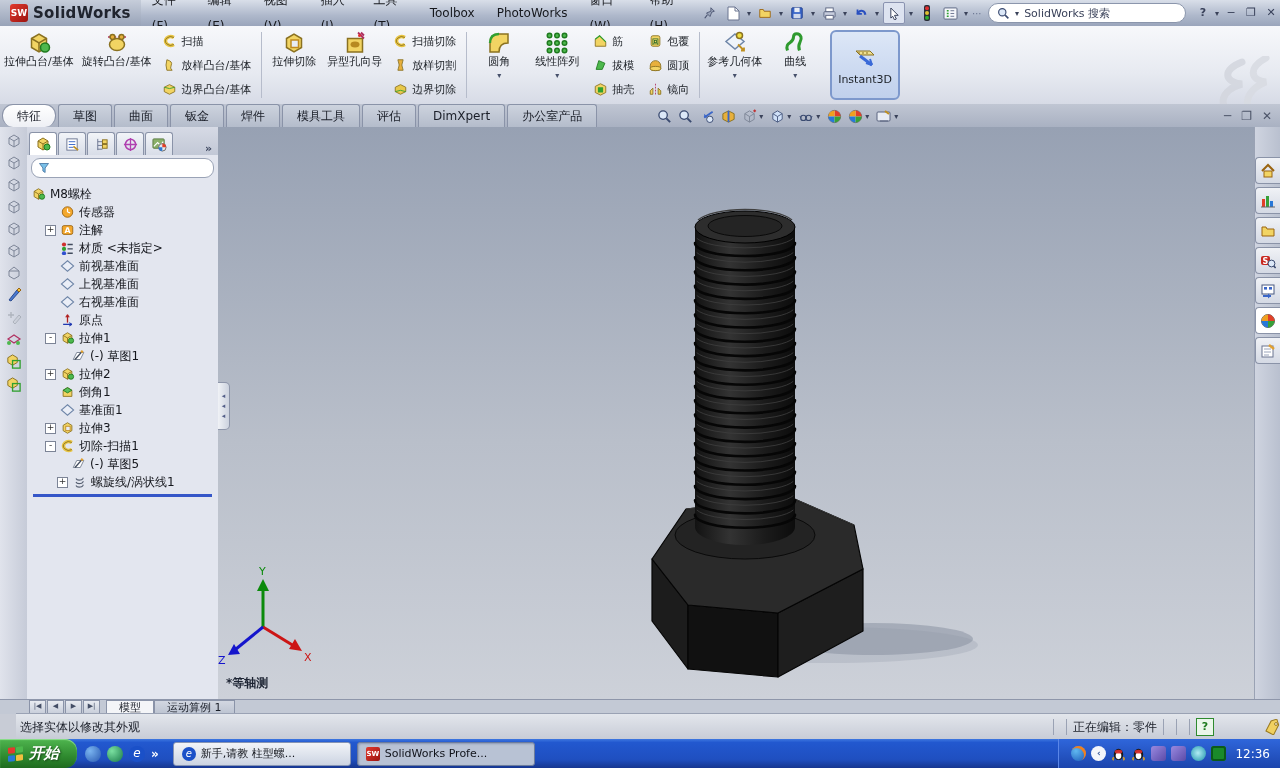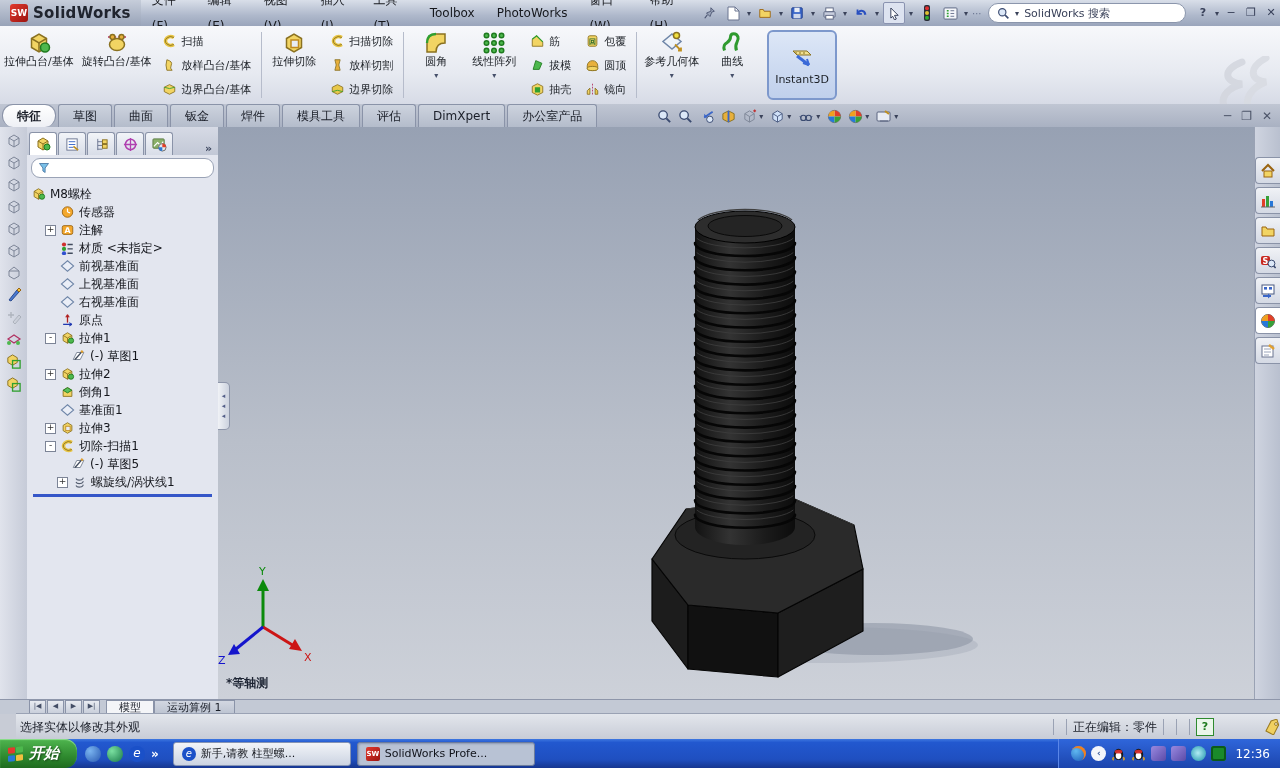--- a/index.html
+++ b/index.html
@@ -46,21 +46,21 @@
     background:linear-gradient(#dde7f7,#c0d0ec);display:flex;flex-direction:column;
     align-items:center;justify-content:center;font-size:11px;color:#1c2026;gap:4px;}
   .ds-mark{right:6px;top:30px;opacity:.85;}
   
   #tabrow{left:0;top:104px;width:1280px;height:23px;
     background:linear-gradient(#c0c6d3,#a9b1c2);border-bottom:1px solid #828ca2;
     display:flex;align-items:flex-end;}
   .ctab{padding:3px 14px;font-size:12px;color:#1a1e28;border:1px solid #8a93a8;
     border-bottom:none;border-radius:3px 3px 0 0;background:linear-gradient(#cdd3de,#b4bccb);
     margin-left:2px;height:16px;line-height:16px;}
-  .ctab.active{background:linear-gradient(#ffffff,#eef0f5);font-weight:bold;border-radius:11px;}
+  .ctab.active{background:linear-gradient(#ffffff,#eef0f5);font-weight:normal;border-radius:11px;}
   .viewtools{display:flex;align-items:center;gap:6px;margin-left:60px;margin-bottom:3px;}
   .vt{display:flex;align-items:center;gap:1px;}
   .docwin{margin-left:auto;margin-right:8px;margin-bottom:4px;display:flex;gap:10px;
     color:#4c5468;font-weight:bold;font-size:12px;}
   
   #main{left:0;top:127px;width:1280px;height:572px;background:#aab2c2;}
   #lefttools{left:0;top:0;width:27px;height:572px;
     background:linear-gradient(90deg,#e0e3ec,#c6cbd8);border-right:1px solid #9aa2b4;
     display:flex;flex-direction:column;align-items:center;padding-top:6px;gap:6px;}
   #fpanel{left:27px;top:0;width:191px;height:572px;background:#e3e6ef;
@@ -363,20 +363,30 @@
       <span>边界凸台/基体</span>
     </div>
   </div>
   <div class="rb-sep"></div>
   <div class="rb-big">
     <span class="icon24"><svg width="24" height="24">
           <use href="#sym-cubecut"></use>
         </svg></span>
     <span>拉伸切除</span>
   </div>
+  <div class="rb-big">
+    <span class="icon24">
+      <svg width="24" height="24" viewBox="0 0 16 16">
+          <rect x="3" y="5" width="10" height="9" fill="#f2d463" stroke="#8a7120"></rect>
+          <ellipse cx="8" cy="9" rx="3" ry="2" fill="#b88a20"></ellipse>
+          <path d="M10,1 L14,5 M12,1 L14,3" stroke="#b03060" stroke-width="1.2"></path>
+          <circle cx="11" cy="3" r="1" fill="#e03030"></circle>
+        </svg></span>
+    <span>异型孔向导</span>
+  </div>
   <div class="rb-stack">
     <div class="rb-small">
       <svg class="icon14" viewBox="0 0 16 16">
           <use href="#sym-sweepcut"></use>
         </svg>
       <span>扫描切除</span>
     </div>
     <div class="rb-small">
       <svg class="icon14" viewBox="0 0 16 16">
           <path d="M5,2 L11,2 Q8,8 11,14 L5,14 Q8,8 5,2" fill="#e8b03c" stroke="#8a7120"></path>

